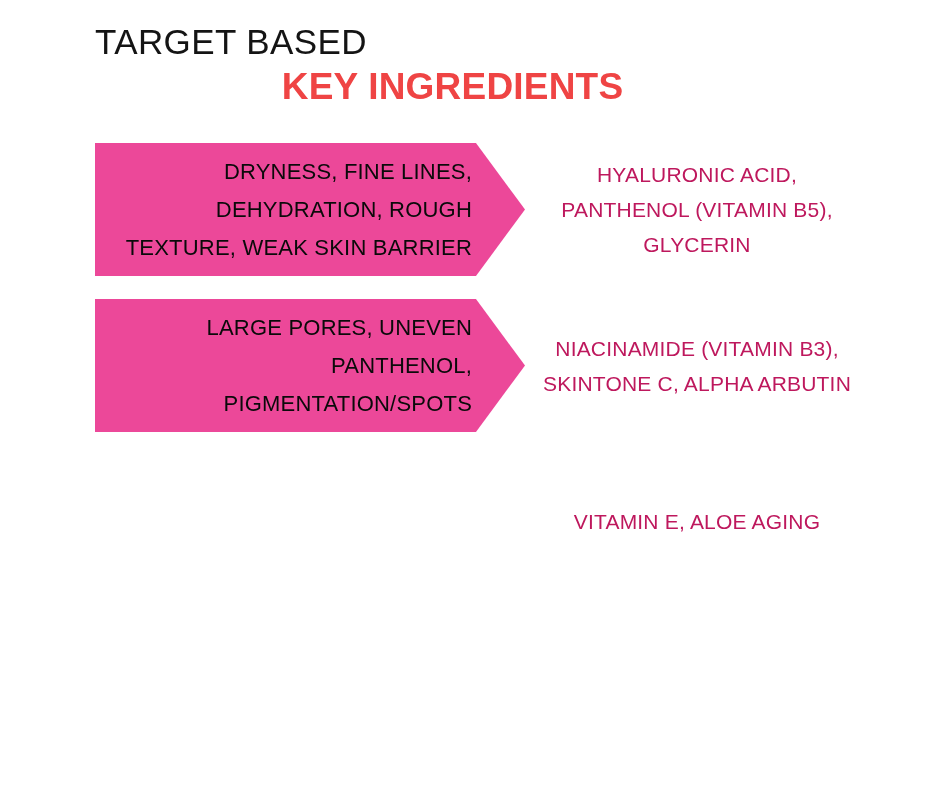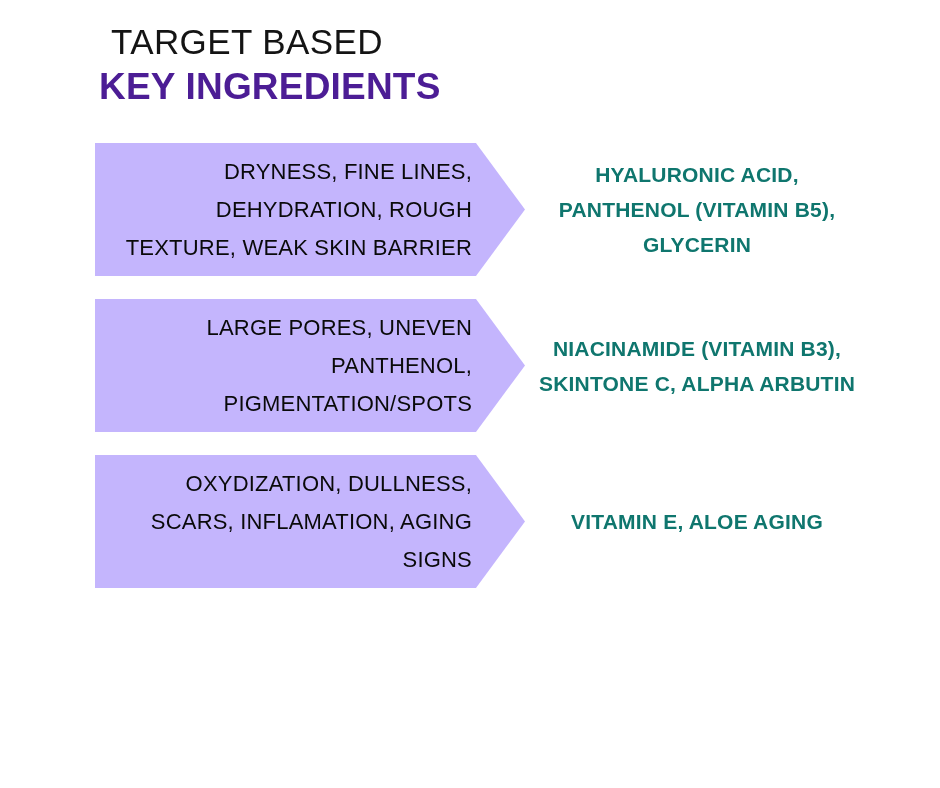--- a/index.html
+++ b/index.html
@@ -29,30 +29,30 @@
     top: 20px;
     width: 700px;
   }
   .title-line1 {
     font-size: 35px;
     font-weight: 400;
     letter-spacing: 0.4px;
     line-height: 44px;
     color: #141414;
     white-space: nowrap;
-    margin-left: 16px;
   }
   .title-line2 {
     font-size: 37px;
     font-weight: 700;
     letter-spacing: 0.2px;
     line-height: 46px;
-    color: #4c1d95;
-    margin-left: 4px;
+    color: #ef4444;
+    margin-left: 15px;
     white-space: nowrap;
+    text-align: center;
   }
 
   
   .rows {
     position: absolute;
     left: 0;
     top: 143px;
     width: 940px;
   }
   .row {
@@ -62,21 +62,21 @@
     margin-bottom: 23px;
   }
 
   
   .banner {
     position: absolute;
     left: 95px;
     top: 0;
     width: 430px;
     height: 133px;
-    background: #c4b5fd;
+    background: #ec4899;
     -webkit-clip-path: polygon(0 0, 88.6% 0, 100% 50%, 88.6% 100%, 0 100%);
     clip-path: polygon(0 0, 88.6% 0, 100% 50%, 88.6% 100%, 0 100%);
     display: flex;
     align-items: center;
     justify-content: flex-end;
     box-sizing: border-box;
     padding-right: 53px;
     padding-left: 14px;
   }
   .banner-text {
@@ -95,24 +95,24 @@
     top: 0;
     width: 330px;
     height: 133px;
     display: flex;
     align-items: center;
     justify-content: center;
   }
   .ingredients-text {
     text-align: center;
     font-size: 21px;
-    font-weight: 700;
+    font-weight: 400;
     line-height: 35px;
     letter-spacing: 0.2px;
-    color: #0f766e;
+    color: #be185d;
   }
 </style>
 </head>
 <body>
 
 <div class="poster">
 
   <div class="title-block">
     <div class="title-line1">TARGET BASED</div>
     <div class="title-line2">KEY INGREDIENTS</div>
@@ -132,23 +132,20 @@
     <div class="row">
       <div class="banner">
         <div class="banner-text">LARGE PORES, UNEVEN PANTHENOL, PIGMENTATION/SPOTS</div>
       </div>
       <div class="ingredients">
         <div class="ingredients-text">NIACINAMIDE (VITAMIN B3), SKINTONE C, ALPHA ARBUTIN</div>
       </div>
     </div>
 
     <div class="row">
-      <div class="banner">
-        <div class="banner-text">OXYDIZATION, DULLNESS, SCARS, INFLAMATION, AGING SIGNS</div>
-      </div>
       <div class="ingredients">
         <div class="ingredients-text">VITAMIN E, ALOE AGING</div>
       </div>
     </div>
 
     <div class="row">
     </div>
 
   </div>
 </div>

